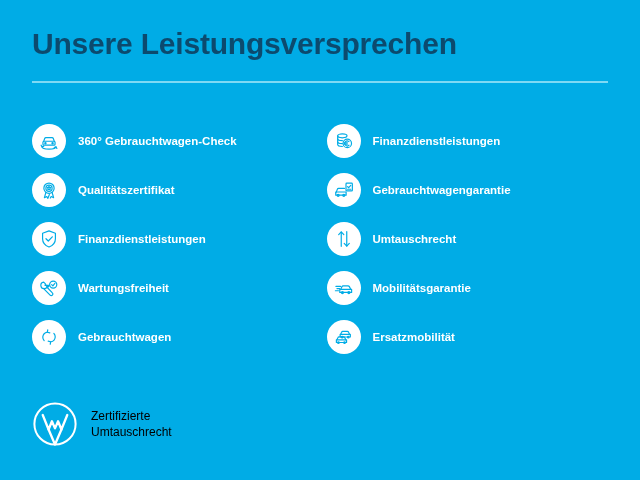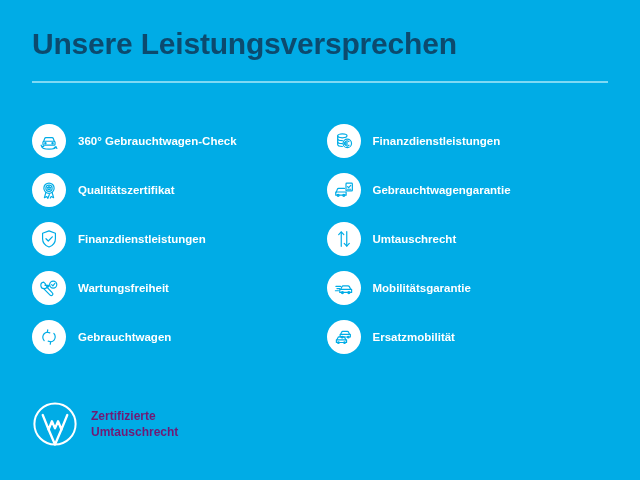--- a/index.html
+++ b/index.html
@@ -94,22 +94,22 @@
     align-items: center;
     gap: 13px;
   }
   .vw-logo {
     width: 46px;
     height: 46px;
     flex: 0 0 auto;
   }
   .brand-text {
     font-size: 12px;
-    font-weight: bold;
-    color: #701a75;
+    font-weight: normal;
+    color: #000000;
     line-height: 16px;
   }
   .brand-text div {
     white-space: nowrap;
   }
 </style>
 </head>
 <body>
 
 <div class="page">

